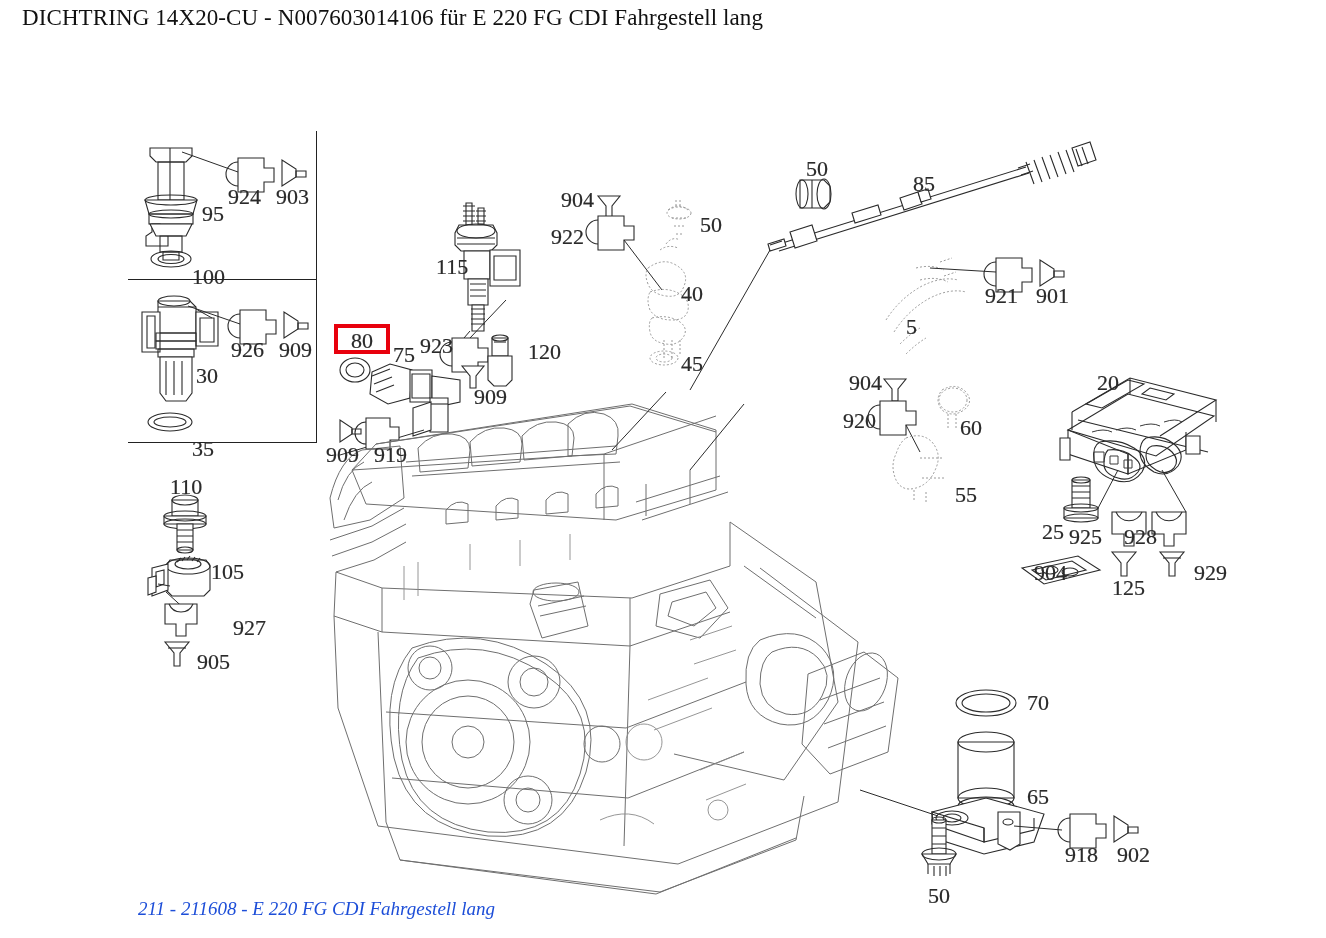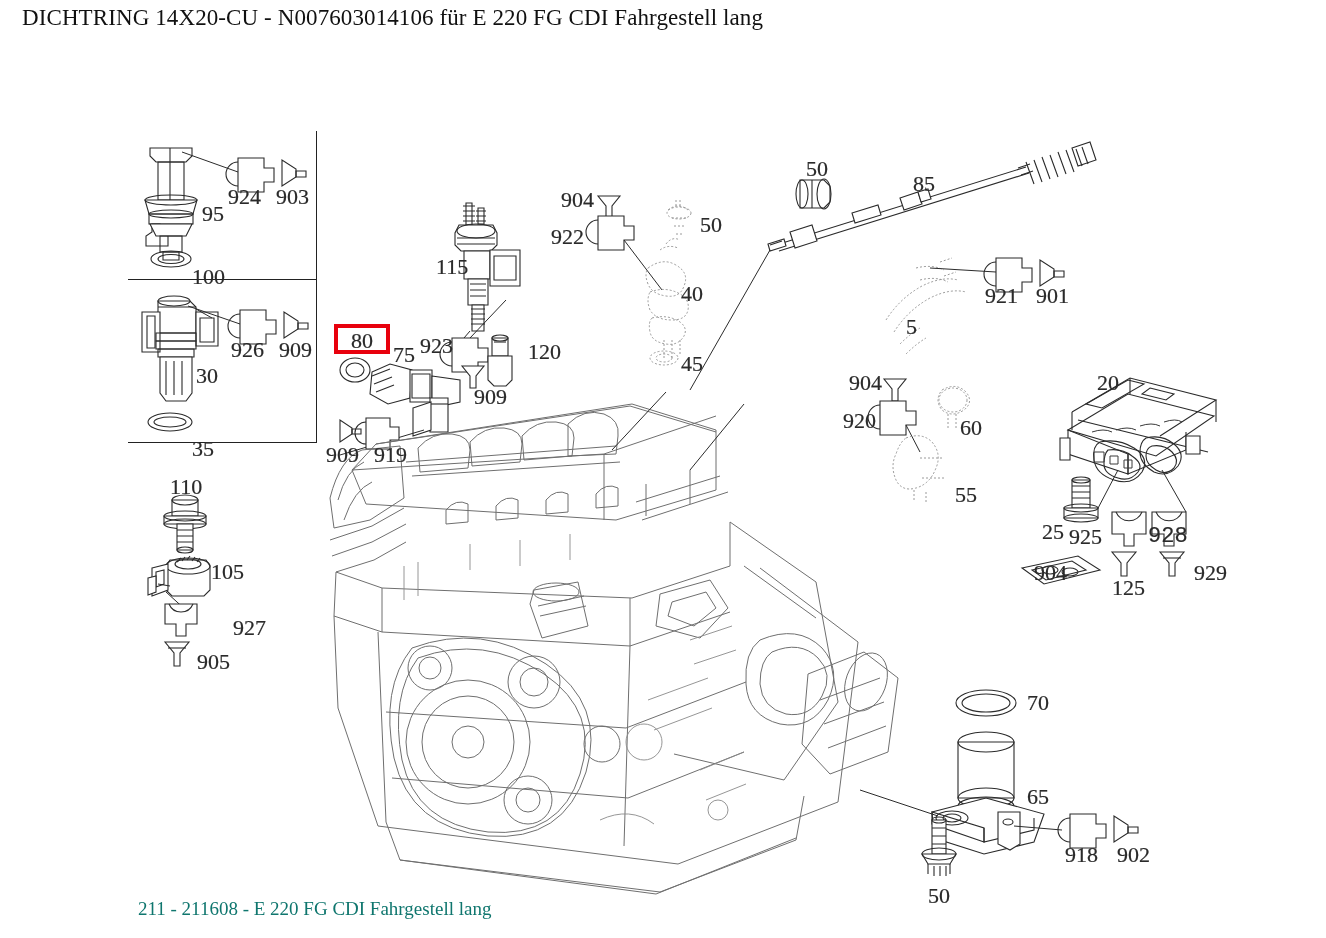--- a/index.html
+++ b/index.html
@@ -13,21 +13,21 @@
   }
   #stage{position:absolute;left:0;top:0;width:1326px;height:732px;}
 
   .title{
     position:absolute;left:22px;top:5px;
     font-size:23px;letter-spacing:.1px;white-space:nowrap;
     color:#111;
   }
   .footer{
     position:absolute;left:138px;top:898px;
-    font-size:19px;white-space:nowrap;color:#0f766e;
+    font-size:19px;white-space:nowrap;color:#1d4ed8;font-style:italic;
   }
 
   
   .lbl{
     position:absolute;
     font-family:"Liberation Serif","DejaVu Serif",serif;
     font-size:22px;
     line-height:1;
     color:#2a2a2a;
     white-space:nowrap;
@@ -515,21 +515,21 @@
   <div class="lbl" style="left:1036px;top:285px;">901</div>
 
   <div class="lbl" style="left:849px;top:372px;">904</div>
   <div class="lbl" style="left:843px;top:410px;">920</div>
   <div class="lbl" style="left:960px;top:417px;">60</div>
   <div class="lbl" style="left:955px;top:484px;">55</div>
 
   <div class="lbl" style="left:1097px;top:372px;">20</div>
   <div class="lbl" style="left:1042px;top:481px;margin-top:40px;">25</div>
   <div class="lbl" style="left:1069px;top:526px;">925</div>
-  <div class="lbl" style="left:1148px;top:526px;font-family:Liberation Mono, monospace;">928</div>
+  <div class="lbl" style="left:1124px;top:526px;">928</div>
   <div class="lbl" style="left:1034px;top:562px;">904</div>
   <div class="lbl" style="left:1194px;top:562px;">929</div>
 
   <div class="lbl" style="left:1112px;top:577px;">125</div>
 
   <div class="lbl" style="left:170px;top:476px;">110</div>
   <div class="lbl" style="left:211px;top:561px;">105</div>
   <div class="lbl" style="left:197px;top:617px;margin-left:36px;">927</div>
   <div class="lbl" style="left:197px;top:651px;">905</div>
 

